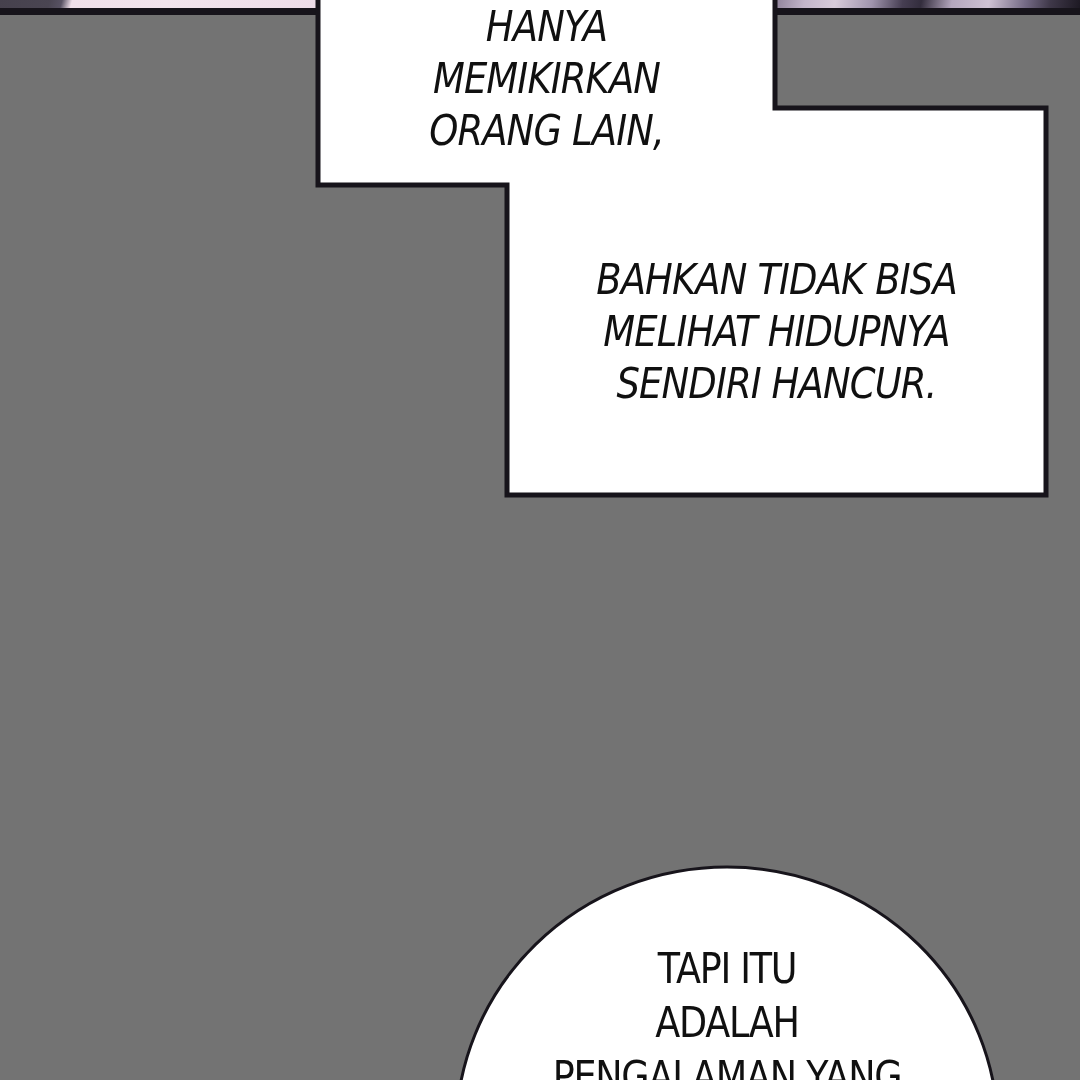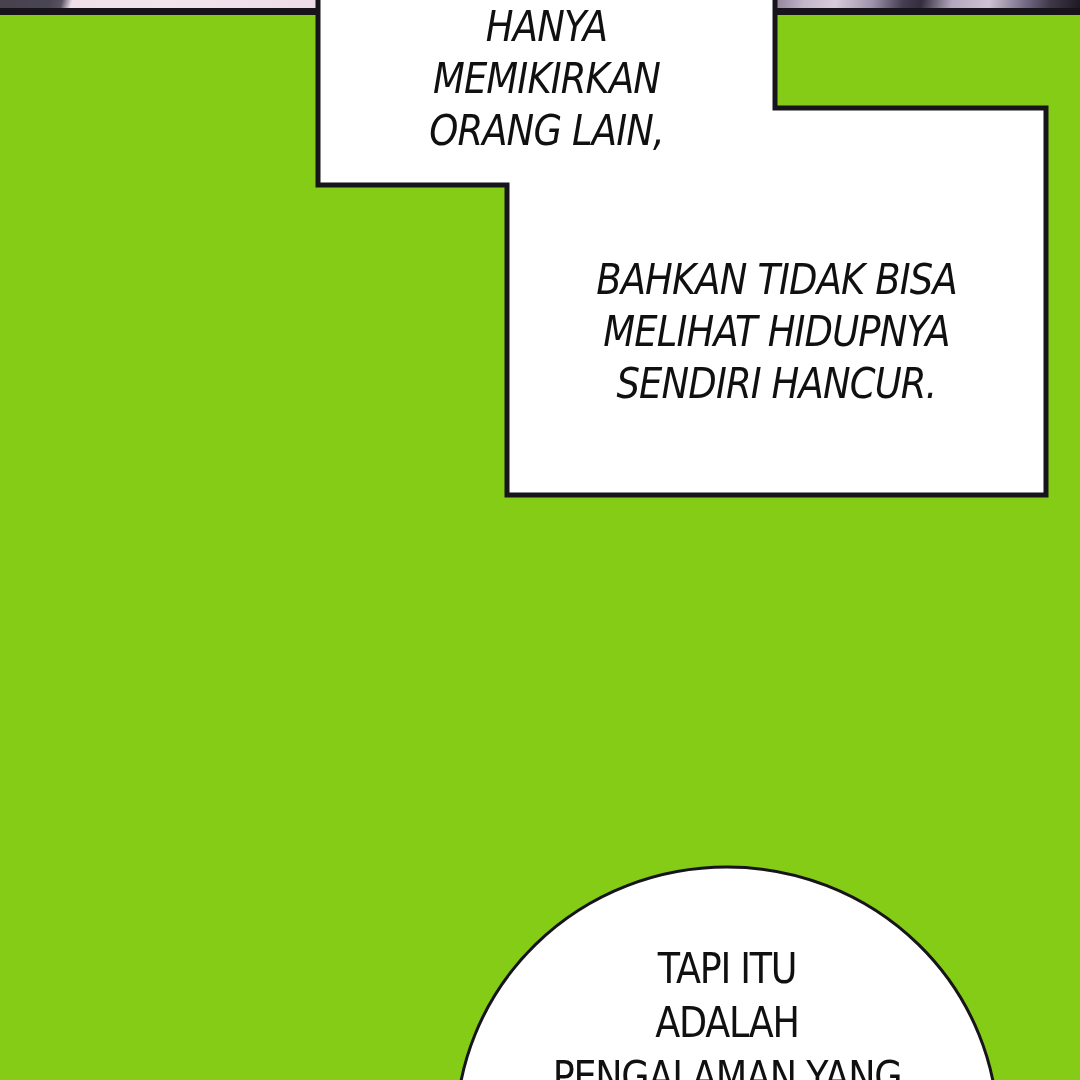--- a/index.html
+++ b/index.html
@@ -5,21 +5,21 @@
   html, body {
     margin: 0;
     padding: 0;
     background: #ffffff;
   }
   .page {
     position: relative;
     width: 1080px;
     height: 1080px;
     overflow: hidden;
-    background: #84cc16;
+    background: #737373;
     font-family: "DejaVu Sans", "Liberation Sans", sans-serif;
   }
 
   
   .art-strip {
     position: absolute;
     top: 0;
     height: 8px;
     border-bottom: 7px solid #17141b;
     z-index: 1;

